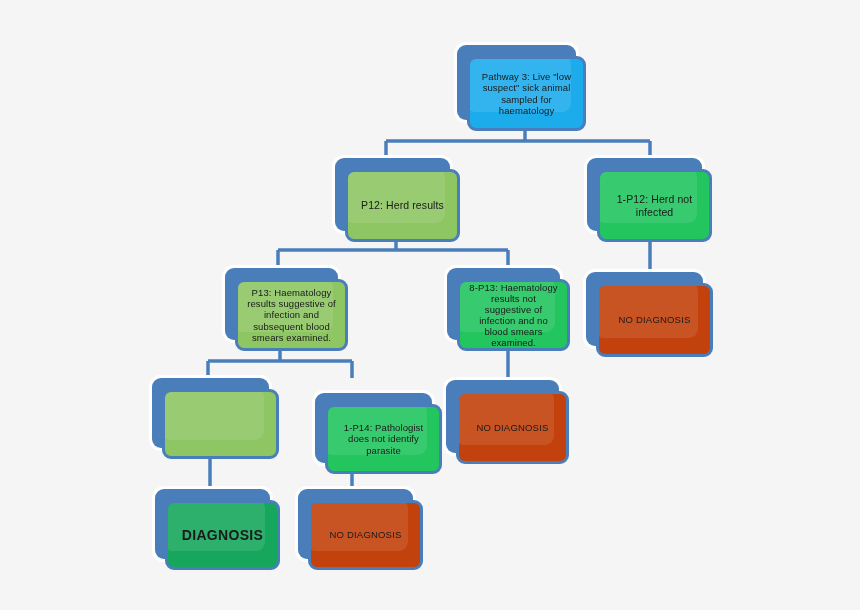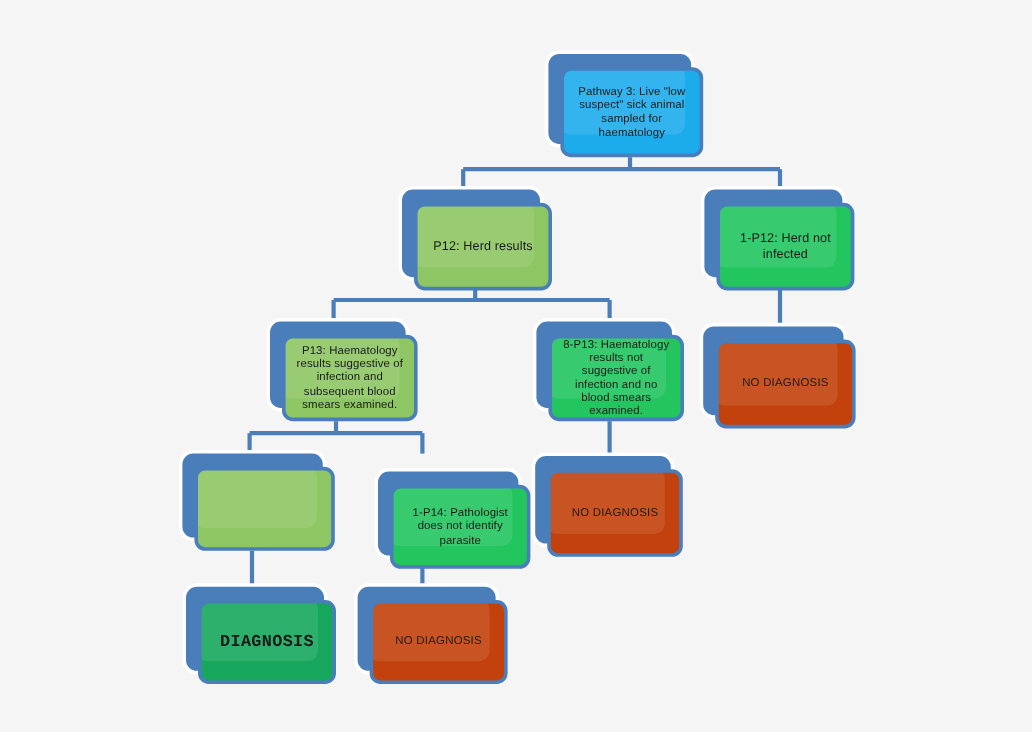--- a/index.html
+++ b/index.html
@@ -77,21 +77,21 @@
     font-size: 10px;
     letter-spacing: 0.1px;
     white-space: pre-line;
   }
 
   
   .fill-blue   .front-card { background: #1cacec; }
   .fill-green  .front-card { background: #8dc663; }
   .fill-yellow .front-card { background: #22c55e; }
   .fill-red    .front-card { background: #c2410c; }
-  .fill-dgreen .front-card { background: #16a75c; font-family: Liberation Mono, monospace; }
+  .fill-dgreen .front-card { background: #16a75c; }
 
   .label.small  { font-size: 9.5px; }
   .label.med    { font-size: 10.5px; }
   .label.caps   { font-size: 9.5px; letter-spacing: 0.2px; }
   .label.bigcaps{ font-size: 14px; font-weight: bold; letter-spacing: 0.3px; }
 </style>
 </head>
 <body>
 
 <div id="canvas">

